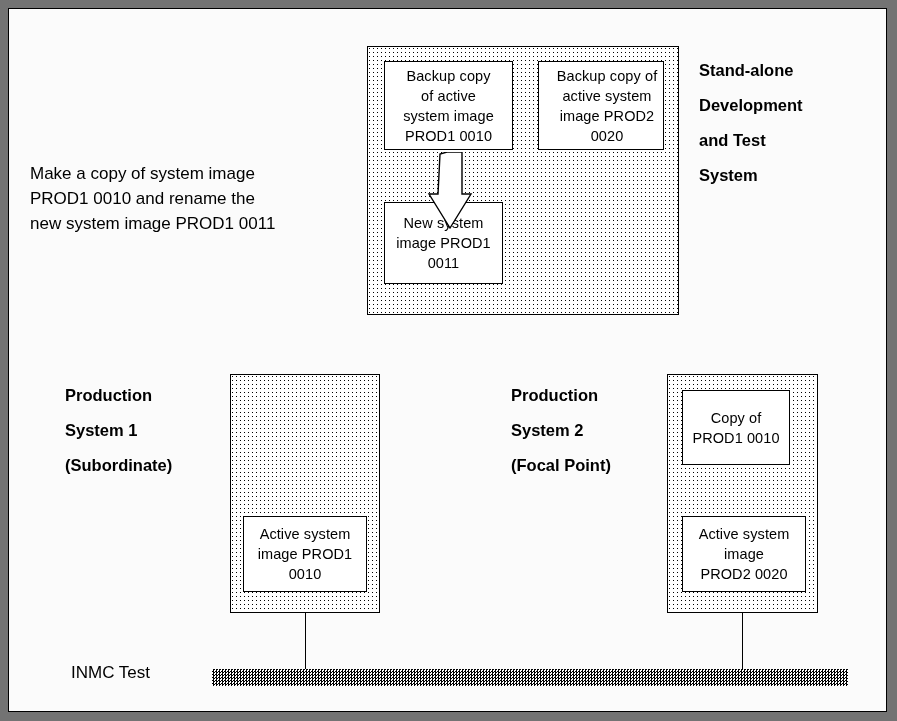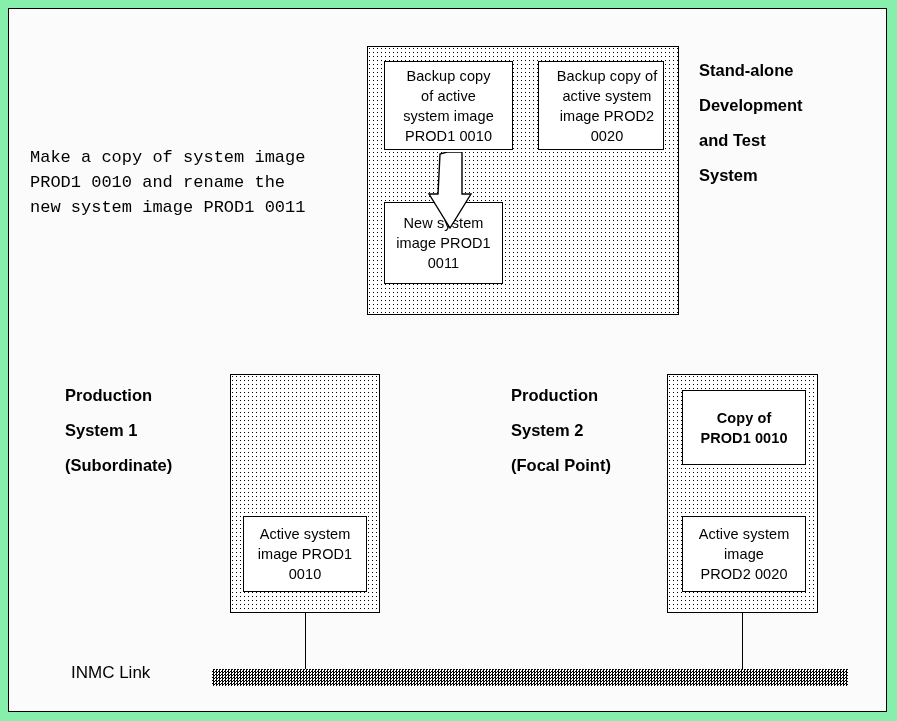--- a/index.html
+++ b/index.html
@@ -9,21 +9,21 @@
     background: #ffffff;
   }
   body {
     font-family: "Liberation Sans", sans-serif;
   }
 
   #canvas {
     position: relative;
     width: 897px;
     height: 721px;
-    background: #86efac;
+    background: #737373;
     overflow: hidden;
   }
 
   
   #frame {
     position: absolute;
     left: 8px;
     top: 8px;
     width: 879px;
     height: 704px;
@@ -143,21 +143,21 @@
 
     <svg id="copy-arrow" viewBox="0 0 60 78" xmlns="http://www.w3.org/2000/svg">
       <polygon points="23,0 38,0 38,42 47,42 26,76 5,42 14,42 16,2" fill="#ffffff" stroke="#000000" stroke-width="1.4" stroke-linejoin="miter"></polygon>
     </svg>
 
     <div class="heading" style="left:690px; top:44px; width:190px;">Stand-alone
 Development
 and Test
 System</div>
 
-    <div class="para" style="left:21px; top:136px; width:330px;font-family:Liberation Mono, monospace;">Make a copy of system image
+    <div class="para" style="left:21px; top:152px; width:330px;">Make a copy of system image
 PROD1 0010 and rename the
 new system image PROD1 0011</div>
 
     <div class="heading" style="left:56px; top:369px; width:190px;">Production
 System 1
 (Subordinate)</div>
 
     <div class="machine" style="left:221px; top:365px; width:150px; height:239px;">
     </div>
 
@@ -167,27 +167,27 @@
 
     <div class="droplink" style="left:296px; top:604px; height:60px;"></div>
 
     <div class="heading" style="left:502px; top:369px; width:200px;">Production
 System 2
 (Focal Point)</div>
 
     <div class="machine" style="left:658px; top:365px; width:151px; height:239px;">
     </div>
 
-    <div class="imgbox" style="left:673px; top:381px; width:124px; height:75px;font-weight:bold;">Copy  of
+    <div class="imgbox" style="left:673px; top:381px; width:108px; height:75px;">Copy  of
 PROD1  0010</div>
 
     <div class="imgbox" style="left:673px; top:507px; width:124px; height:76px;">Active system
 image
 PROD2  0020</div>
 
     <div class="droplink" style="left:733px; top:604px; height:60px;"></div>
 
-    <div class="linklabel" style="left:62px; top:653px;">INMC Link</div>
+    <div class="linklabel" style="left:62px; top:653px;">INMC Test</div>
 
     <div id="inmc-bar"></div>
 
   </div>
 </div>
 
 </body></html>

